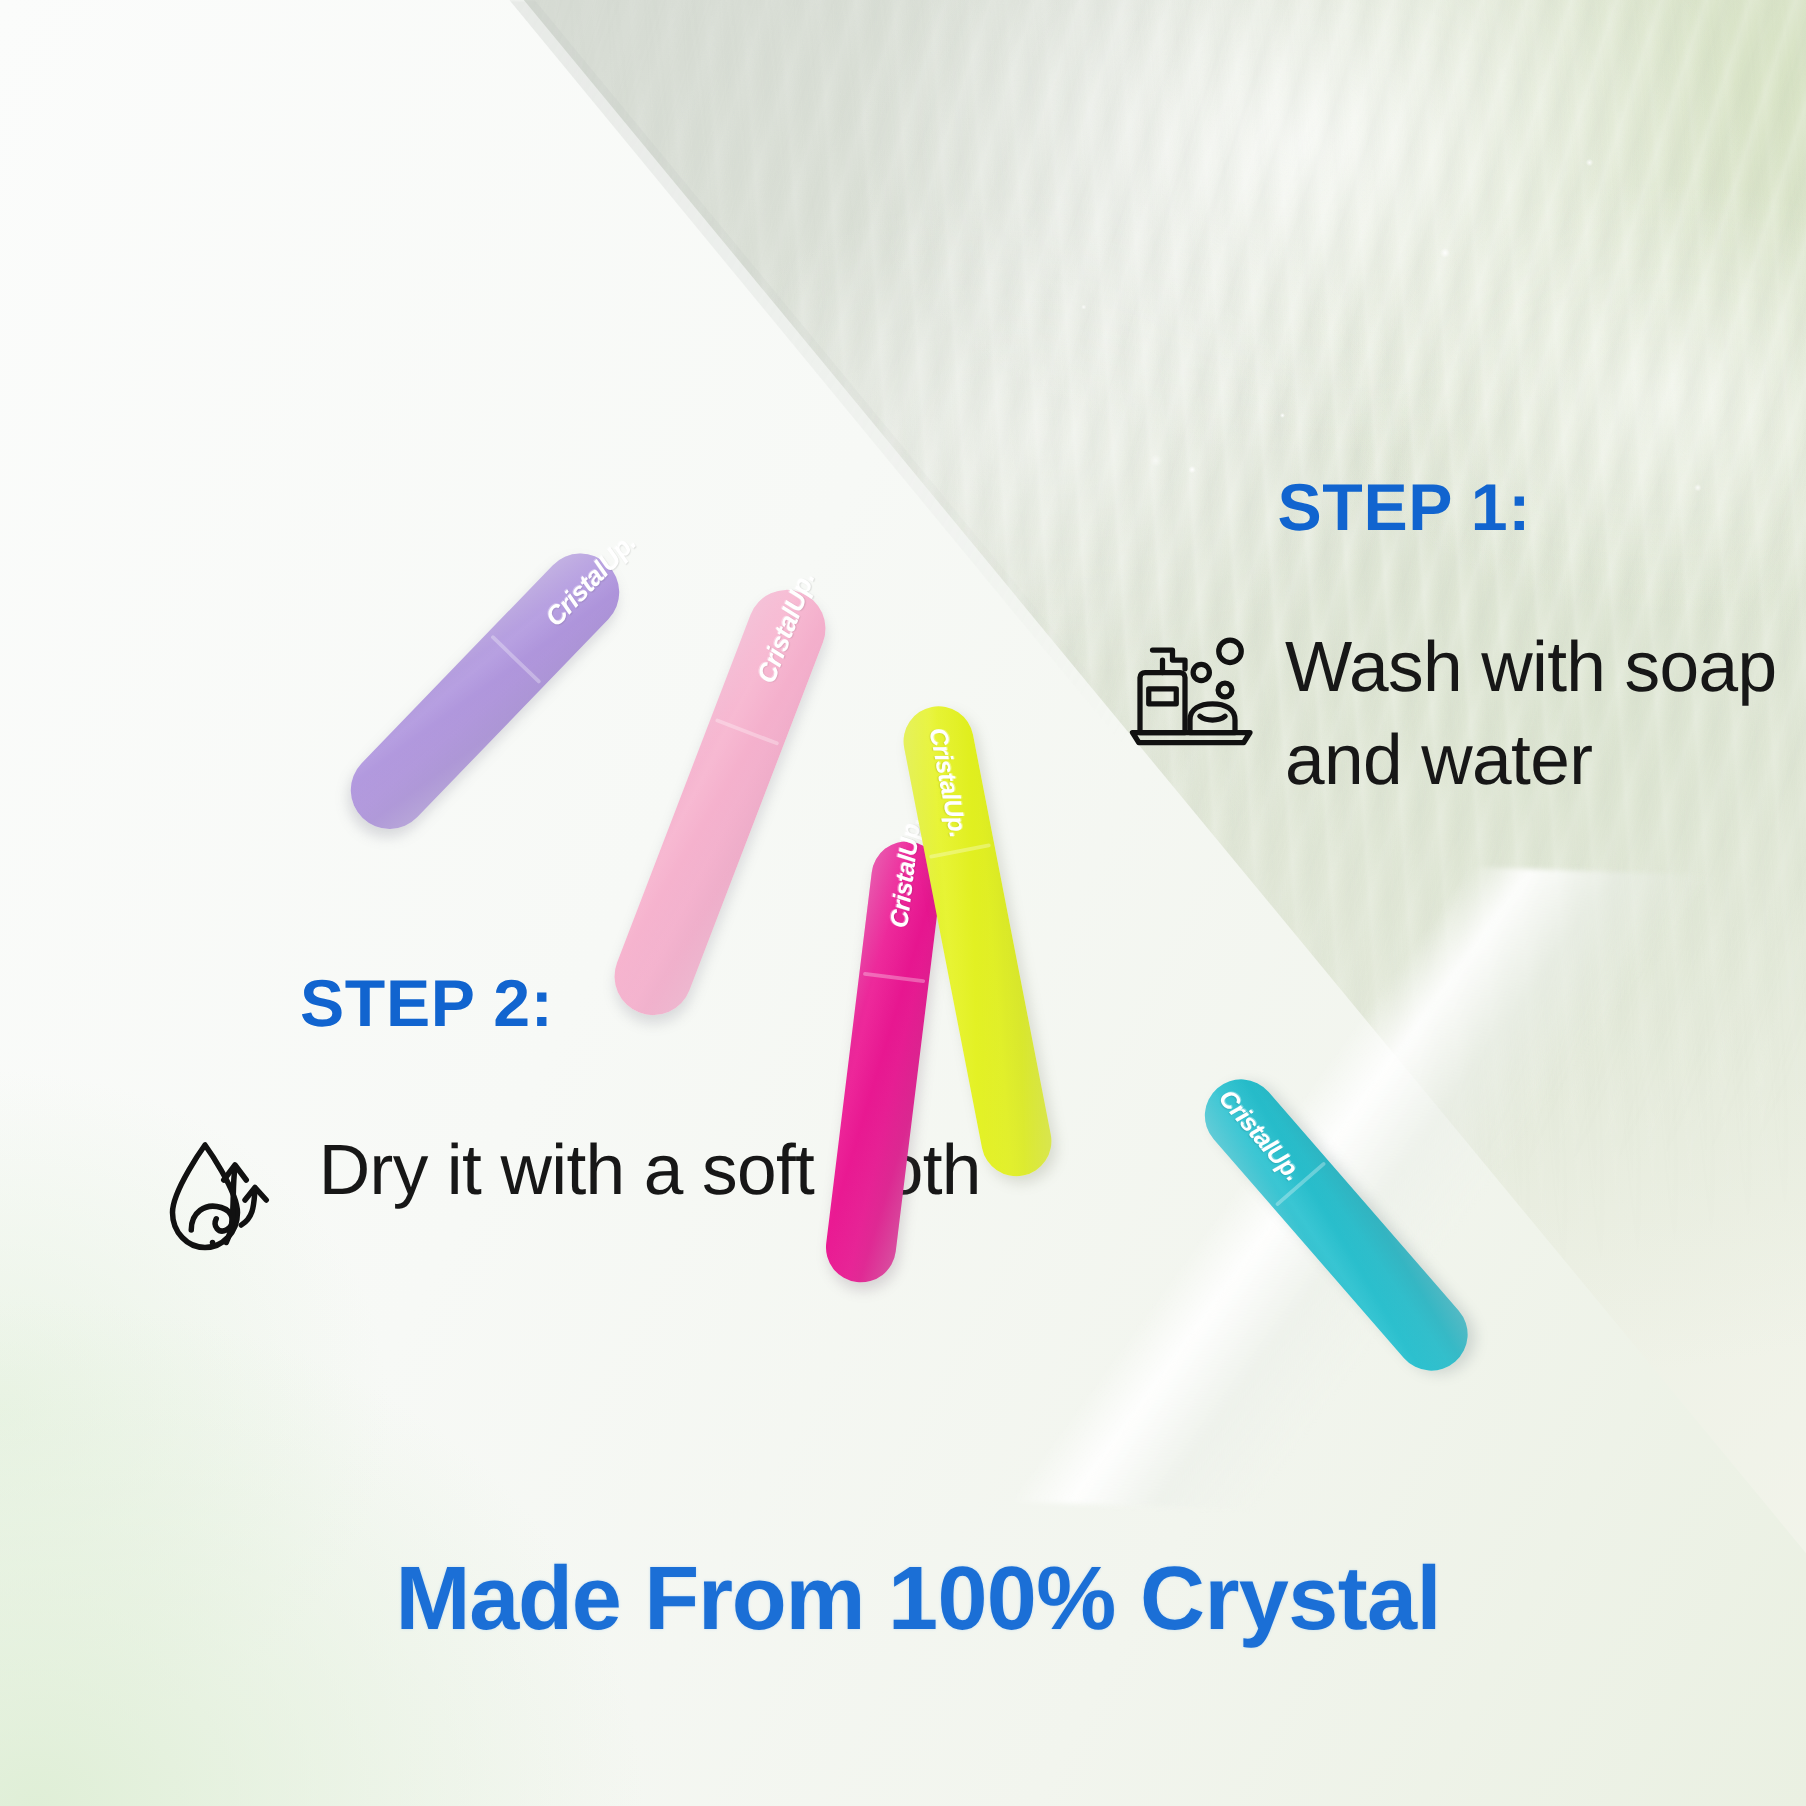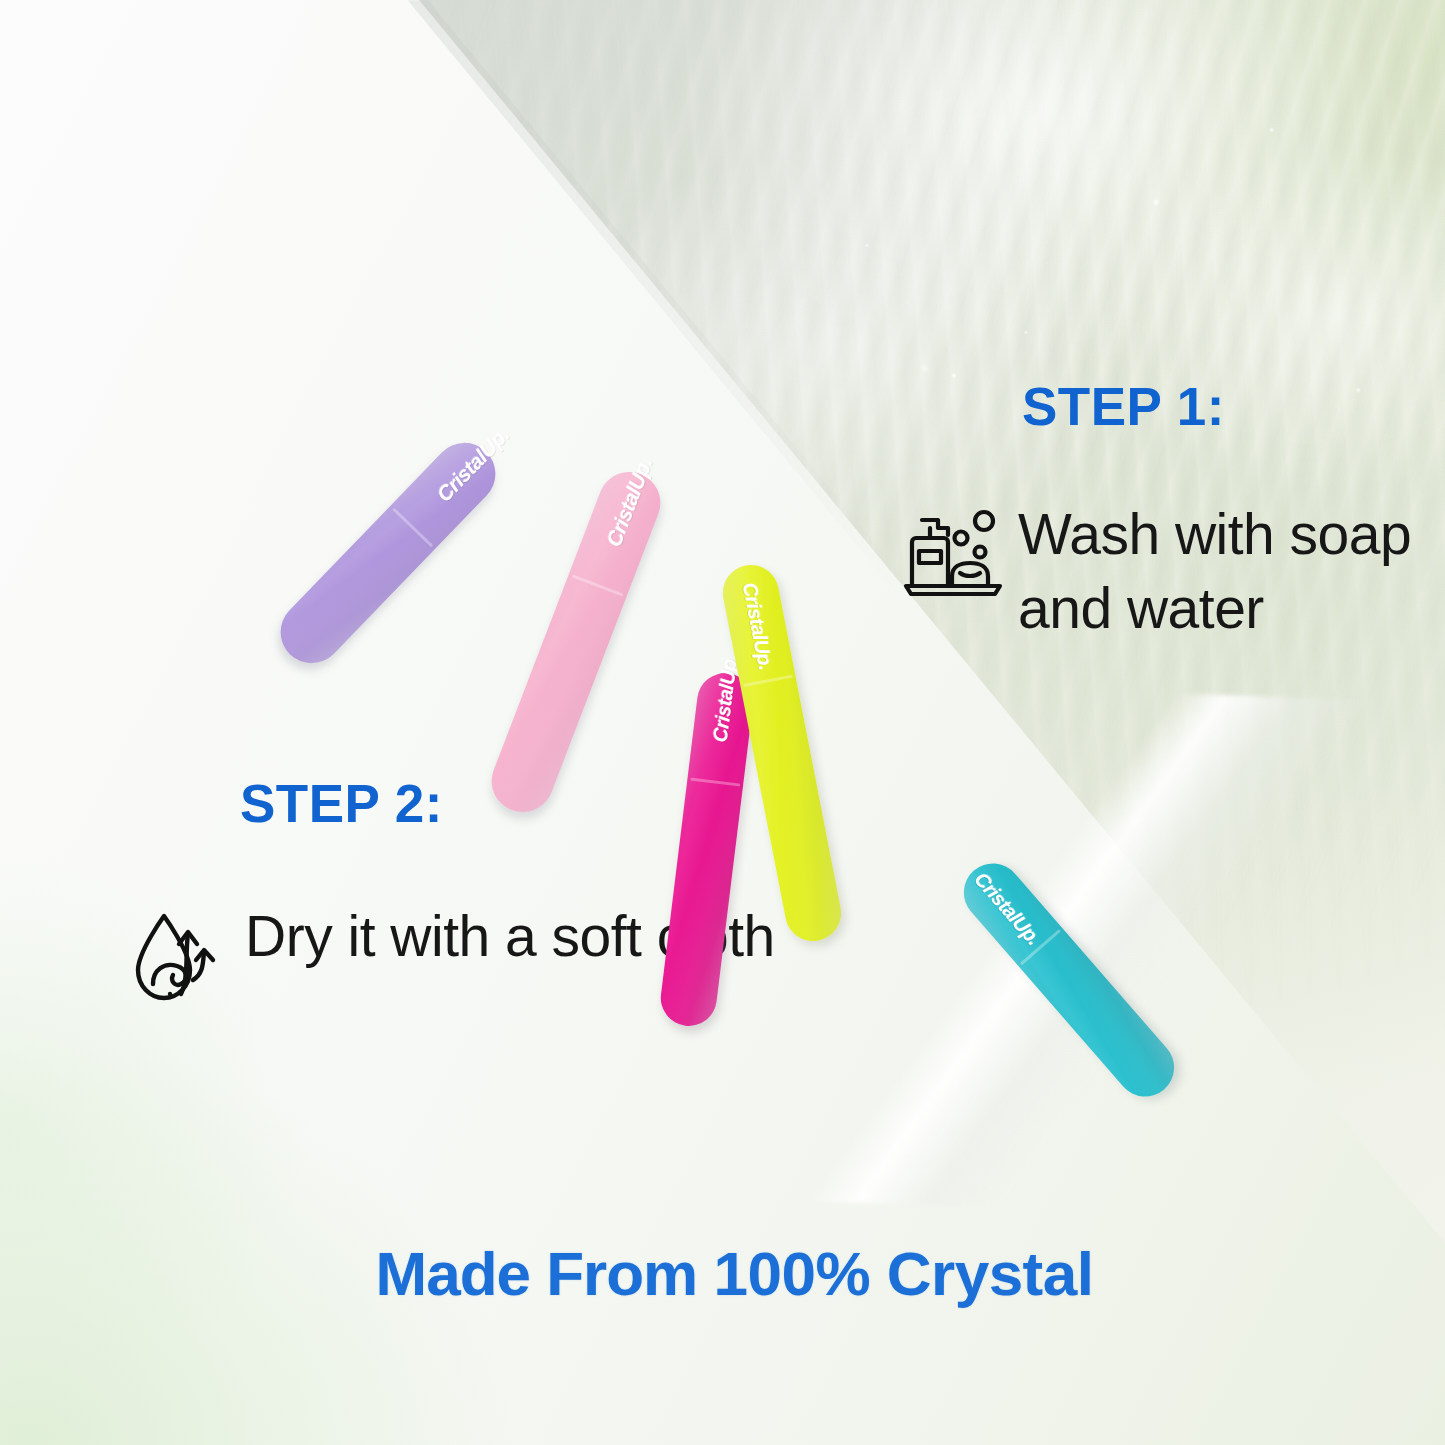--- a/index.html
+++ b/index.html
@@ -99,21 +99,21 @@
 
   
   .step-title {
     position:absolute;
     font-size:53px; font-weight:bold; letter-spacing:.5px;
     color:#1164cf;
     white-space:nowrap;
   }
   .step-body {
     position:absolute;
-    display:flex; align-items:flex-start; gap:12px;
+    display:flex; align-items:flex-start; gap:22px;
   }
   .step-text {
     font-size:57px; line-height:1.29; font-weight:400;
     color:#171717; letter-spacing:-.5px;
   }
   .step-icon { flex:0 0 auto; }
 
   #step1-title { left:1022px; top:352px;margin-top:24px; }
   #step1-body  { left:900px;  top:498px; }
   #step1-body .step-icon { margin-top:6px; }
@@ -121,21 +121,21 @@
   #step2-title { left:240px; top:773px; }
   #step2-body  { left:131px; top:900px; }
   #step2-body .step-icon { margin-top:8px; }
   #step2-body .step-text { margin-left:6px; }
 
   
   .headline {
     position:absolute; left:0; top:1243px; width:1445px;
     text-align:center; white-space:nowrap;
     color:#1b6fd6;
-    font-size:62px; line-height:1;
+    font-size:72px; line-height:1;
     text-shadow:0 0 2px rgba(150,195,235,.55);
     padding-left:24px;
   }
   .headline .thin { font-weight:bold; letter-spacing:-1px; }
   .headline .fat  { font-weight:bold; letter-spacing:-.5px; }
 
   
   .file {
     position:absolute;
     border-radius:999px;

